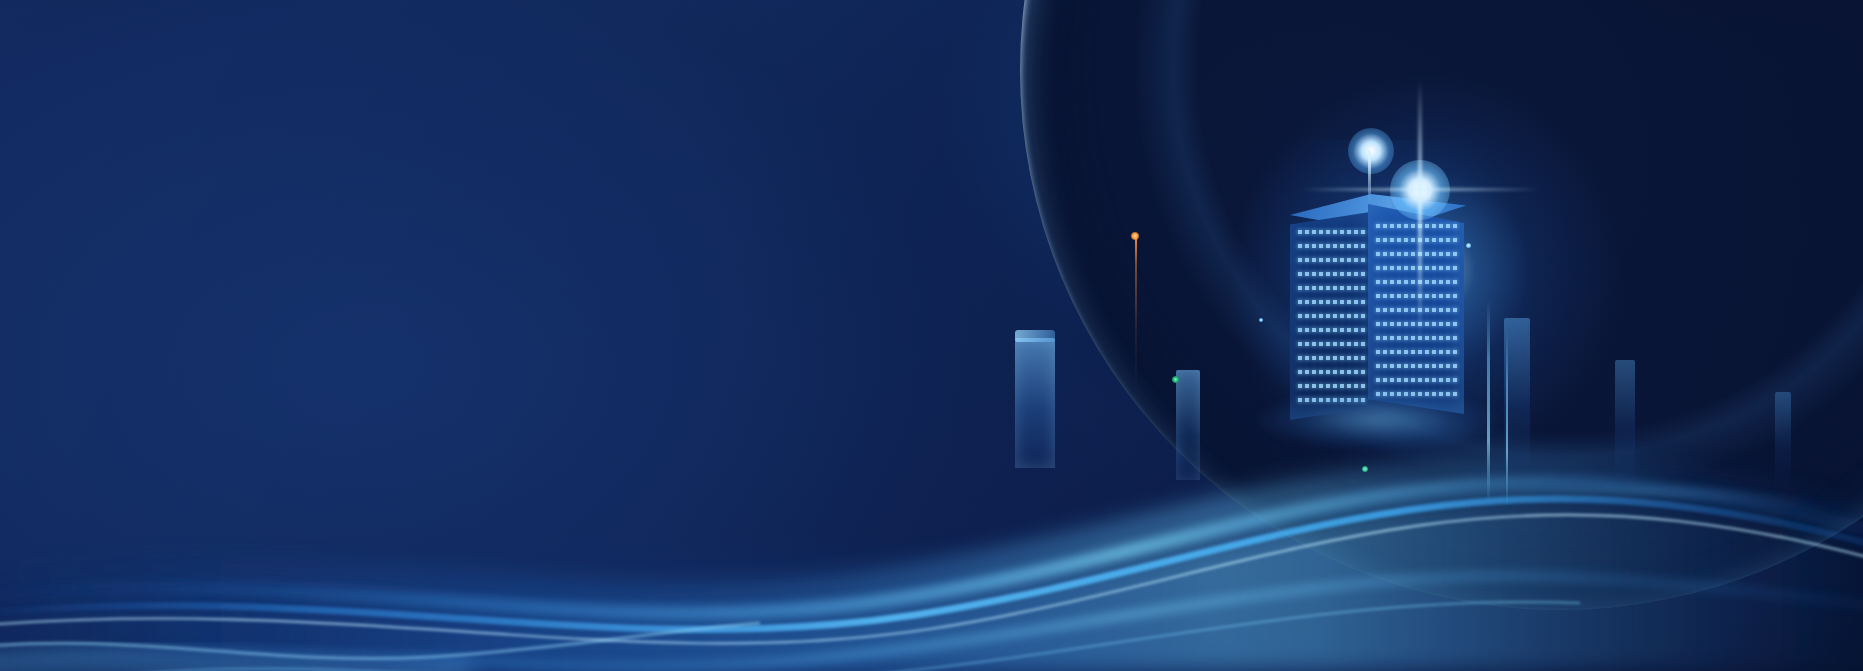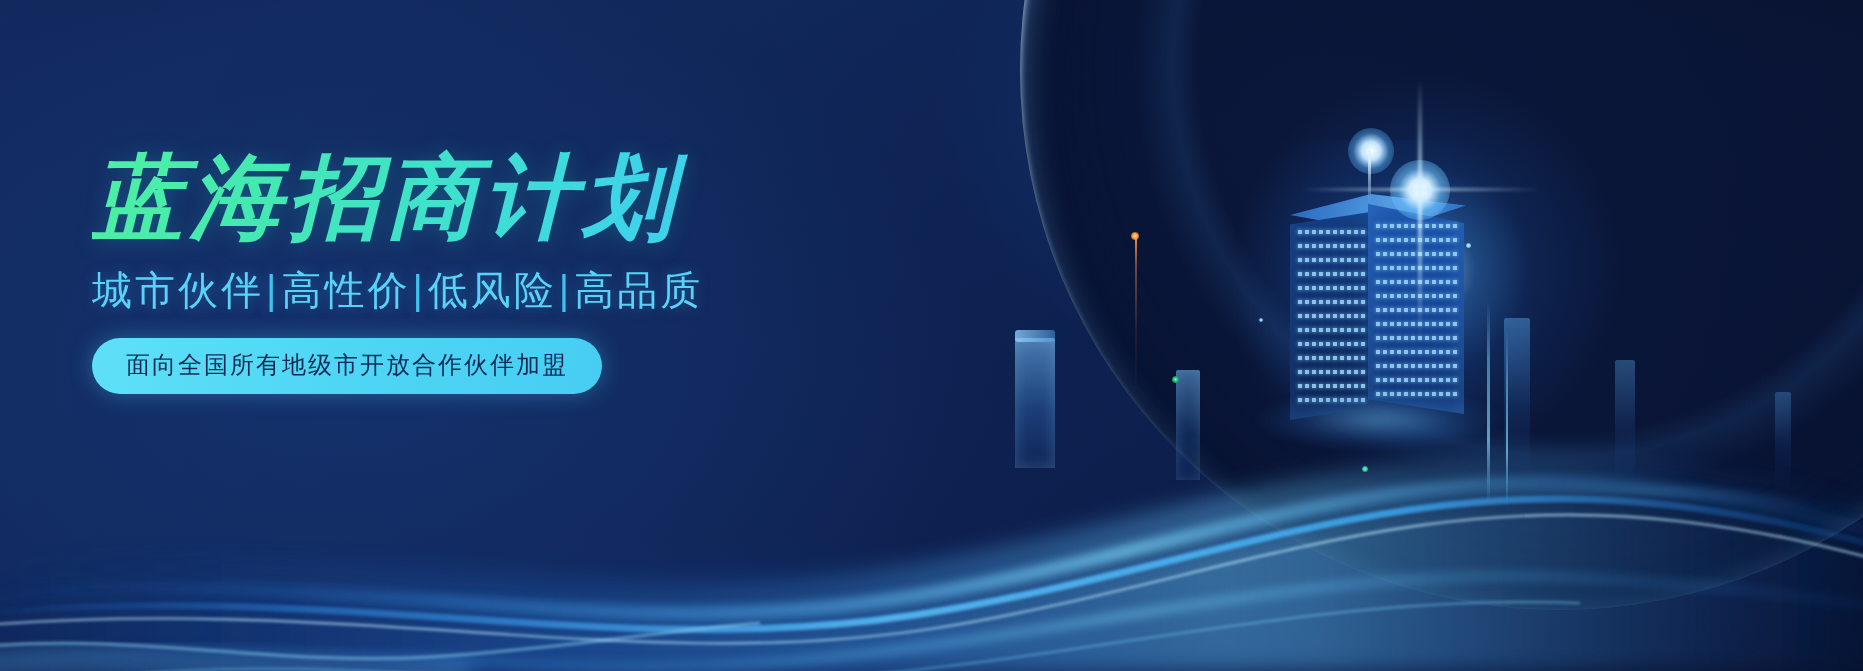--- a/index.html
+++ b/index.html
@@ -670,23 +670,14 @@
       <path d="M -60 320 C 120 296, 260 336, 430 326 C 560 318, 660 300, 760 292" fill="none" stroke="#9fe2ff" stroke-width="3" filter="url(#hard)" opacity=".55"></path>
       <path d="M -60 338 C 150 312, 300 352, 470 342" fill="none" stroke="#6ecaff" stroke-width="16" filter="url(#softer)" opacity=".45"></path>
 
       <path d="M 1180 206 C 1320 186, 1470 158, 1640 160 C 1760 162, 1840 176, 1900 184" fill="none" stroke="url(#rg3)" stroke-width="5" filter="url(#soft)" opacity=".5"></path>
     </svg>
   </div>
 
   <div class="ground-glow"></div>
   <div class="vignette"></div>
 
-  <div class="content">
-    <div class="title">蓝海招商计划</div>
-    <div class="subtitle">
-      <span>城市伙伴</span><span class="sep">|</span><span>高性价</span><span class="sep">|</span><span>低风险</span><span class="sep">|</span><span>高品质</span>
-    </div>
-    <div class="badge-wrap">
-      <span class="badge">面向全国所有地级市开放合作伙伴加盟</span>
-    </div>
-  </div>
 
 </div>
 
 </body></html>

